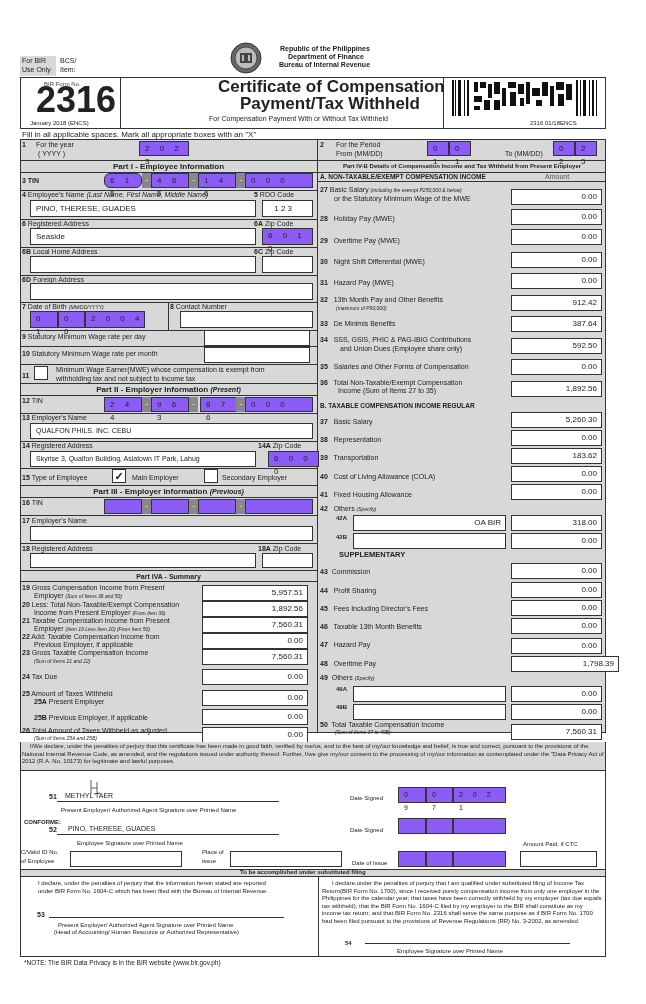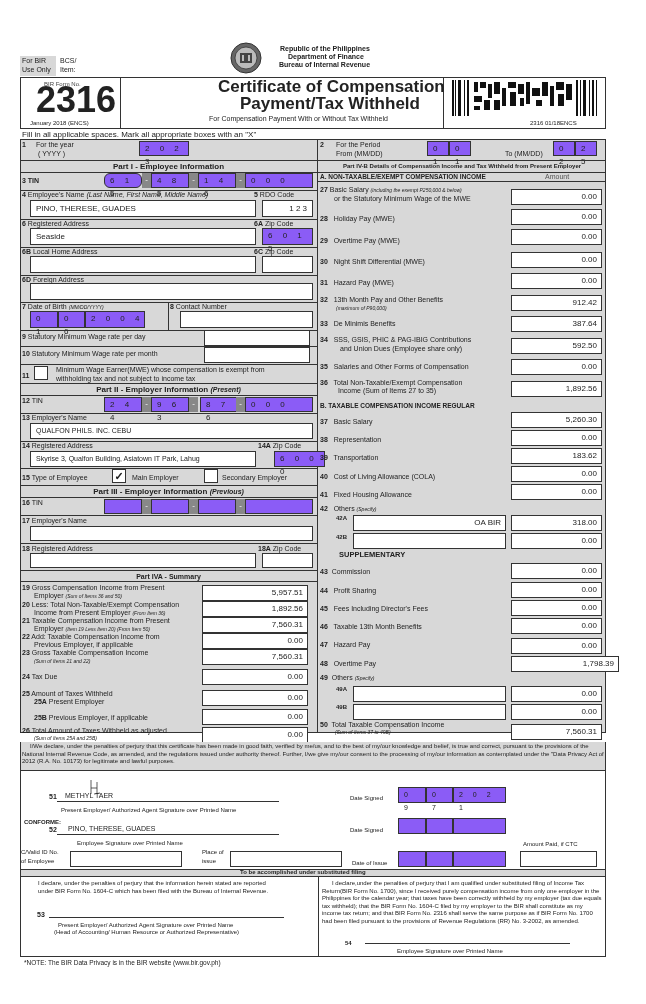--- a/index.html
+++ b/index.html
@@ -123,21 +123,21 @@
 <div class="tinbox" style="left:151px;top:173px;width:38px;">4 8 5</div>
 <div class="dash" style="left:189px;top:173px;">-</div>
 <div class="tinbox" style="left:198px;top:173px;width:38px;">1 4 6</div>
 <div class="dash" style="left:236px;top:173px;">-</div>
 <div class="tinbox" style="left:245px;top:173px;width:68px;">0 0 0</div>
 <div class="hline" style="left:20px;top:190px;width:297px;"></div>
 
 <div class="lbl" style="left:22px;top:191px;"><b>4</b> <span>Employee's Name</span> <i>(Last Name, First Name, Middle Name)</i></div>
 <div class="lbl" style="left:254px;top:191px;"><b>5</b> <span>RDO Code</span></div>
 <div class="txtbox" style="left:30px;top:200px;width:226px;">PINO, THERESE, GUADES</div>
-<div class="txtbox" style="left:262px;top:200px;width:51px;text-align:right;padding-right:5px;">1  2  3</div>
+<div class="txtbox" style="left:262px;top:200px;width:51px;text-align:right;padding-right:20px;">1  2  3</div>
 <div class="hline" style="left:20px;top:219px;width:297px;"></div>
 
 <div class="lbl" style="left:22px;top:220px;"><b>6</b> <span>Registered Address</span></div>
 <div class="lbl" style="left:254px;top:220px;"><b>6A</b> <span>Zip Code</span></div>
 <div class="txtbox" style="left:30px;top:228px;width:226px;">Seaside</div>
 <div class="tinbox" style="left:262px;top:228px;width:51px;height:17px;">6 0 1 5</div>
 <div class="hline" style="left:20px;top:247px;width:297px;"></div>
 
 <div class="lbl" style="left:22px;top:248px;"><b>6B</b> <span>Local Home Address</span></div>
 <div class="lbl" style="left:254px;top:248px;"><b>6C</b> <span>Zip Code</span></div>
@@ -183,21 +183,21 @@
 <div class="tinbox" style="left:245px;top:397px;width:68px;">0 0 0</div>
 <div class="hline" style="left:20px;top:413px;width:297px;"></div>
 
 <div class="lbl" style="left:22px;top:414px;"><b>13</b> <span>Employer's Name</span></div>
 <div class="txtbox" style="left:30px;top:423px;width:283px;font-size:7px;height:16px;line-height:14px;">QUALFON PHILS. INC. CEBU</div>
 <div class="hline" style="left:20px;top:441px;width:297px;"></div>
 
 <div class="lbl" style="left:22px;top:442px;"><b>14</b> <span>Registered Address</span></div>
 <div class="lbl" style="left:258px;top:442px;"><b>14A</b> <span>Zip Code</span></div>
 <div class="txtbox" style="left:30px;top:451px;width:226px;font-size:7px;height:16px;line-height:14px;">Skyrise 3, Qualfon Building, Asiatown IT Park, Lahug</div>
-<div class="tinbox" style="left:274px;top:451px;width:51px;height:16px;">6 0 0 0</div>
+<div class="tinbox" style="left:268px;top:451px;width:51px;height:16px;">6 0 0 0</div>
 <div class="hline" style="left:20px;top:468px;width:297px;"></div>
 
 <div class="lbl" style="left:22px;top:474px;"><b>15</b> <span>Type of Employee</span></div>
 <div class="check" style="left:112px;top:469px;width:14px;height:14px;font-size:11px;line-height:12px;text-align:center;font-weight:bold;">✓</div>
 <div class="lbl" style="left:132px;top:474px;">Main Employer</div>
 <div class="check" style="left:204px;top:469px;width:14px;height:14px;"></div>
 <div class="lbl" style="left:222px;top:474px;">Secondary Employer</div>
 <div class="hline" style="left:20px;top:485px;width:297px;"></div>
 
 <div class="sechdr" style="left:20px;top:486px;width:297px;"><span>Part III - Employer Information</span> <i style="font-size:7px;">(Previous)</i></div>

